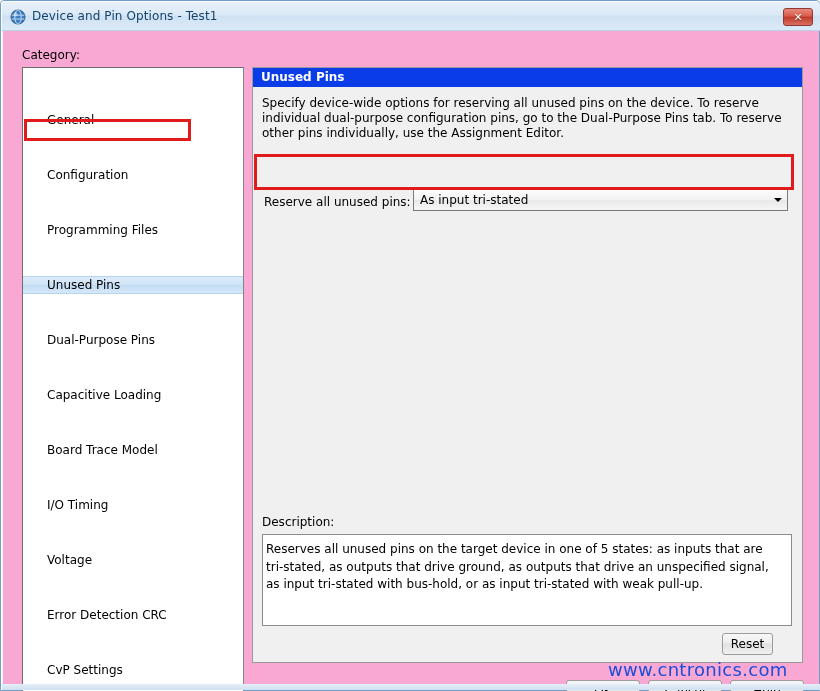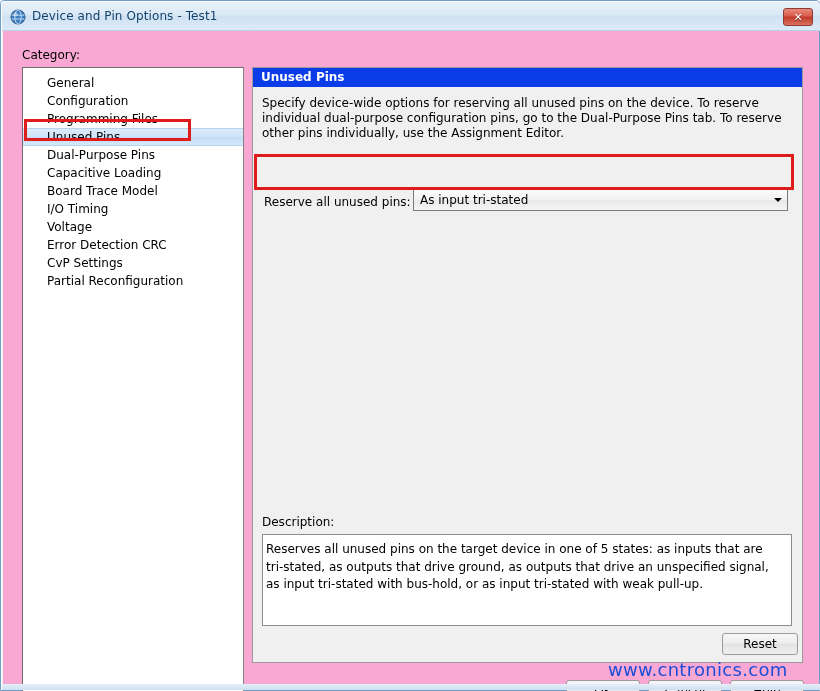--- a/index.html
+++ b/index.html
@@ -117,20 +117,21 @@
   }
   .cat-item {
     position: relative;
     height: 18px;
     line-height: 18px;
     padding-left: 24px;
     font-size: 12px;
     color: #000;
     white-space: nowrap;
     cursor: default;
+    margin-top: 37px;
   }
   .cat-item.selected {
     background: linear-gradient(to bottom, #dcebfa 0%, #cfe4f7 48%, #c3dcf4 52%, #d6e9fb 100%);
     border-top: 1px solid #b4d4ef;
     border-bottom: 1px solid #b4d4ef;
     height: 16px;
     line-height: 16px;
   }
 
   
@@ -260,21 +261,21 @@
     color: #000;
     display: flex;
     align-items: center;
     justify-content: center;
     cursor: pointer;
     font-family: "DejaVu Sans", "Liberation Sans", sans-serif;
   }
   #reset-button {
     position: absolute;
     left: 469px; top: 565px;
-    width: 76px; height: 22px;
+    width: 51px; height: 22px;
   }
 
   
   #ok-button    { position: absolute; left: 563px; top: 649px; width: 74px; height: 22px; }
   #cancel-button{ position: absolute; left: 645px; top: 649px; width: 74px; height: 22px; }
   #help-button  { position: absolute; left: 727px; top: 649px; width: 74px; height: 22px; }
 
   
   #watermark {
     position: absolute;

